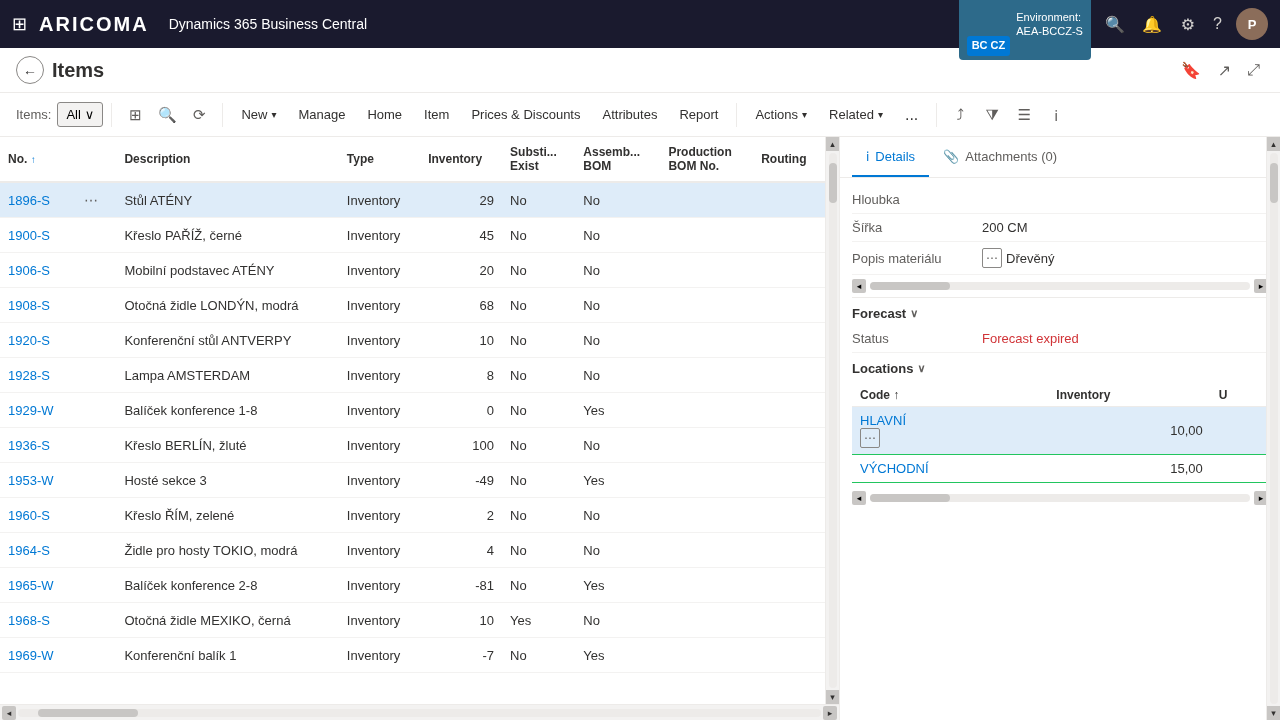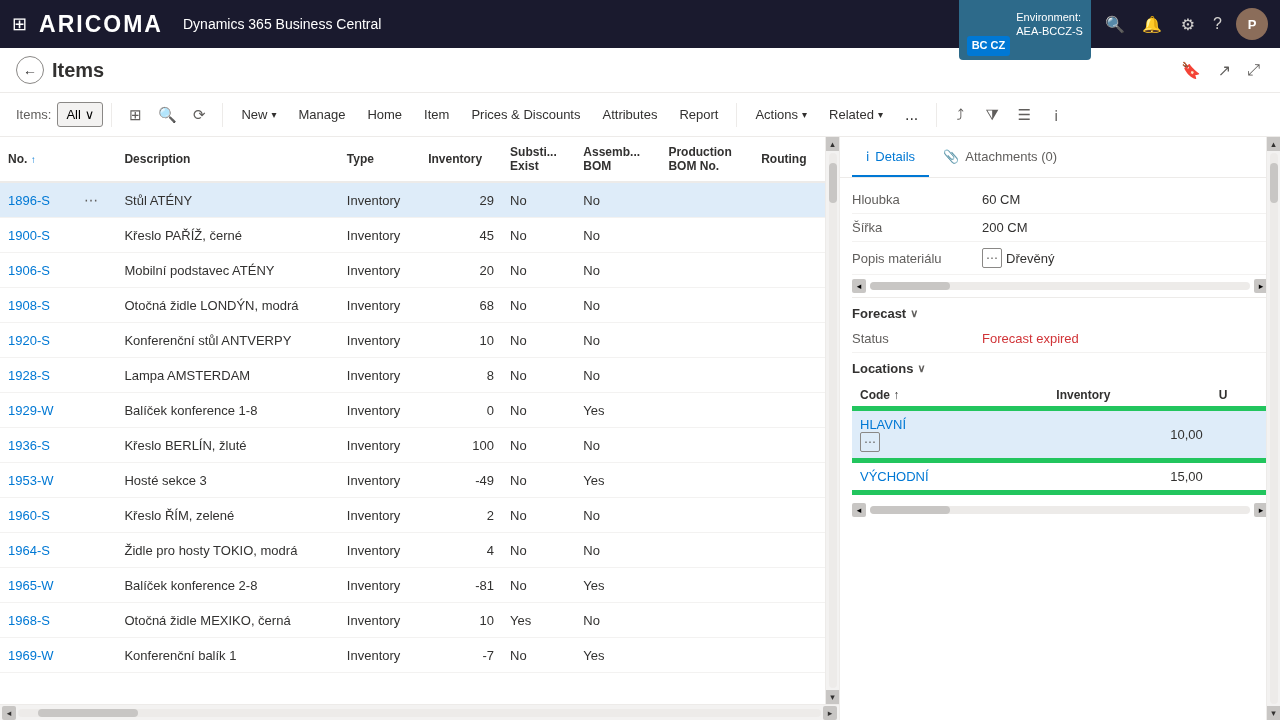--- a/index.html
+++ b/index.html
@@ -8,21 +8,21 @@
     
     .topnav {
       background: #1a1a2e;
       display: flex;
       align-items: center;
       height: 48px;
       padding: 0 12px;
       gap: 12px;
     }
     .topnav-waffle { color: white; font-size: 18px; cursor: pointer; }
-    .topnav-logo { color: white; font-weight: bold; font-size: 23px; letter-spacing: 2px; }
+    .topnav-logo { color: white; font-weight: bold; font-size: 20px; letter-spacing: 2px; }
     .topnav-appname { color: white; font-size: 14px; margin-left: 8px; }
     .topnav-right { margin-left: auto; display: flex; align-items: center; gap: 10px; }
     .topnav-env {
       background: #2d6a8a;
       border-radius: 4px;
       padding: 4px 8px;
       display: flex;
       align-items: center;
       gap: 6px;
     }
@@ -235,21 +235,21 @@
     .forecast-status { font-size: 13px; color: #d13438; }
 
     
     .loc-table { width: 100%; border-collapse: collapse; margin-top: 4px; }
     .loc-table th {
       font-size: 12px; font-weight: 600; color: #323130;
       padding: 4px 8px; text-align: left;
       border-bottom: 1px solid #edebe9;
     }
     .loc-table td { padding: 6px 8px; font-size: 13px; }
-    .loc-table tr { border-bottom: 5px solid #22c55e; }
+    .loc-table tr { border-bottom: 1px solid #22c55e; }
     .loc-table tr.selected-row { background: #deecf9; }
     .loc-link { color: #0078d4; cursor: pointer; text-decoration: none; }
     .detail-panel-wrapper { position: relative; flex: 1; display: flex; }
 
     .vertical-scrollbar {
       width: 14px;
       background: #f3f2f1;
       border-left: 1px solid #edebe9;
       display: flex;
       flex-direction: column;
@@ -535,21 +535,20 @@
         </div>
         <div class="detail-tab">
           <span>📎</span>
           <span>Attachments (0)</span>
         </div>
       </div>
       <div class="detail-content">
 
         <div class="detail-row">
           <span class="detail-label">Hloubka</span>
-          <span class="detail-value">60 CM</span>
         </div>
         <div class="detail-row">
           <span class="detail-label">Šířka</span>
           <span class="detail-value">200 CM</span>
         </div>
         <div class="detail-row">
           <span class="detail-label">Popis materiálu</span>
           <span class="detail-value editable-dots">
             <button class="three-dots-btn">⋯</button>
             <span>Dřevěný</span>

